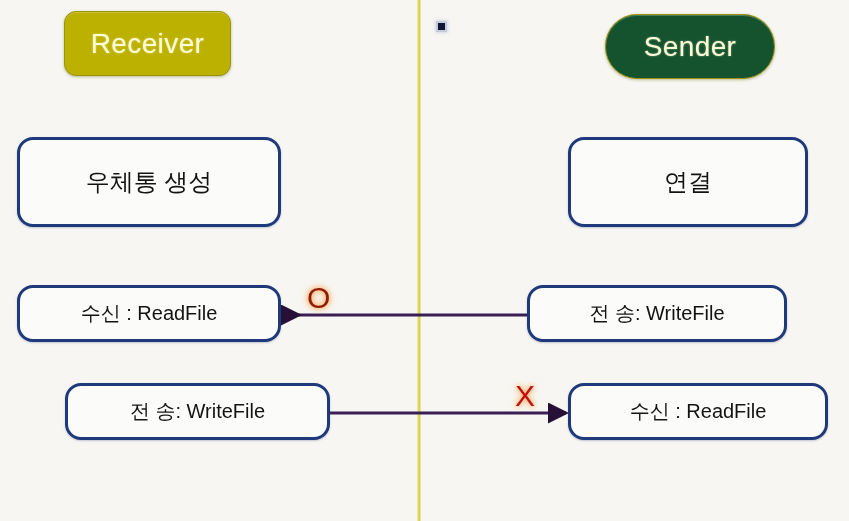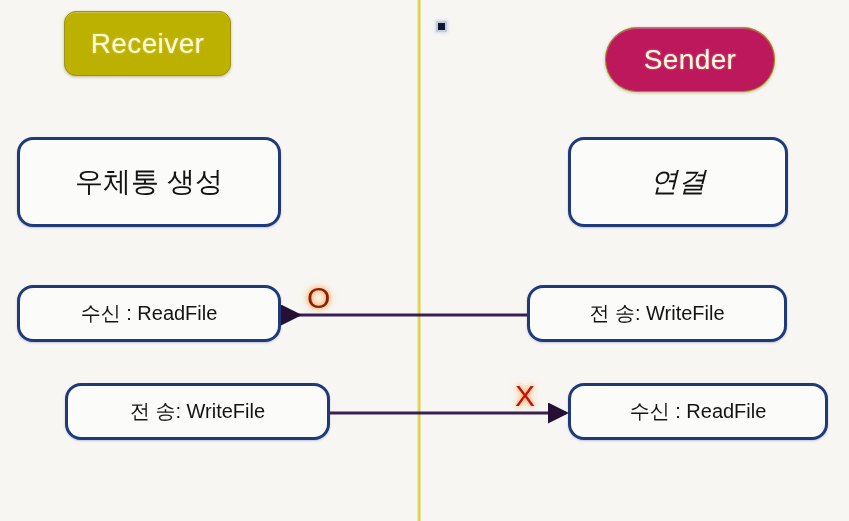--- a/index.html
+++ b/index.html
@@ -71,21 +71,21 @@
     border: 3px solid #1f3a7a;
     border-radius: 16px;
     display: flex;
     flex-direction: column;
     align-items: center;
     justify-content: center;
     box-shadow: 0 1px 2px rgba(30,50,110,0.25);
   }
   .step-box .line {
     color: #131313;
-    font-size: 28px;
+    font-size: 24px;
     line-height: 1.22;
     white-space: nowrap;
     text-align: center;
   }
   .step-box.single .line {
     font-size: 20px;
   }
 
   
   .arrows {
@@ -121,29 +121,29 @@
 
 <div id="canvas" style="width: 849px; height: 521px; background: rgb(247, 246, 243);">
 
   <div class="divider" style="left: 417px;"></div>
 
   <div class="marker" style="left: 436px; top: 21px; width: 11px; height: 11px; background: rgb(14, 23, 51);"></div>
 
   <div class="role-pill" style="left: 64px; top: 11px; width: 167px; height: 65px; background: rgb(189, 177, 0);">
     <span class="label" style="color: rgb(253, 251, 216);">Receiver</span>
   </div>
-  <div class="role-pill" style="left: 605px; top: 27px; width: 170px; height: 65px; background: #be185d; border-radius: 32px;">
+  <div class="role-pill" style="left: 605px; top: 14px; width: 170px; height: 65px; background: #14532d; border-radius: 32px;">
     <span class="label" style="color: rgb(253, 251, 216);">Sender</span>
   </div>
 
   <div class="step-box" style="left: 17px; top: 137px; width: 264px; height: 90px; border-color: rgb(31, 58, 122);">
     <span class="line">우체통 생성</span>
   </div>
 
-  <div class="step-box" style="left: 568px; top: 137px; width: 220px; height: 90px; border-color: rgb(31, 58, 122); font-style: italic;">
+  <div class="step-box" style="left: 568px; top: 137px; width: 240px; height: 90px; border-color: rgb(31, 58, 122);">
     <span class="line">연결</span>
   </div>
 
   <div class="step-box single" style="left: 17px; top: 285px; width: 264px; height: 57px; border-color: rgb(31, 58, 122);">
     <span class="line">수신 : ReadFile</span>
   </div>
 
   <div class="step-box single" style="left: 527px; top: 285px; width: 260px; height: 57px; border-color: rgb(31, 58, 122);">
     <span class="line">전 송: WriteFile</span>
   </div>

